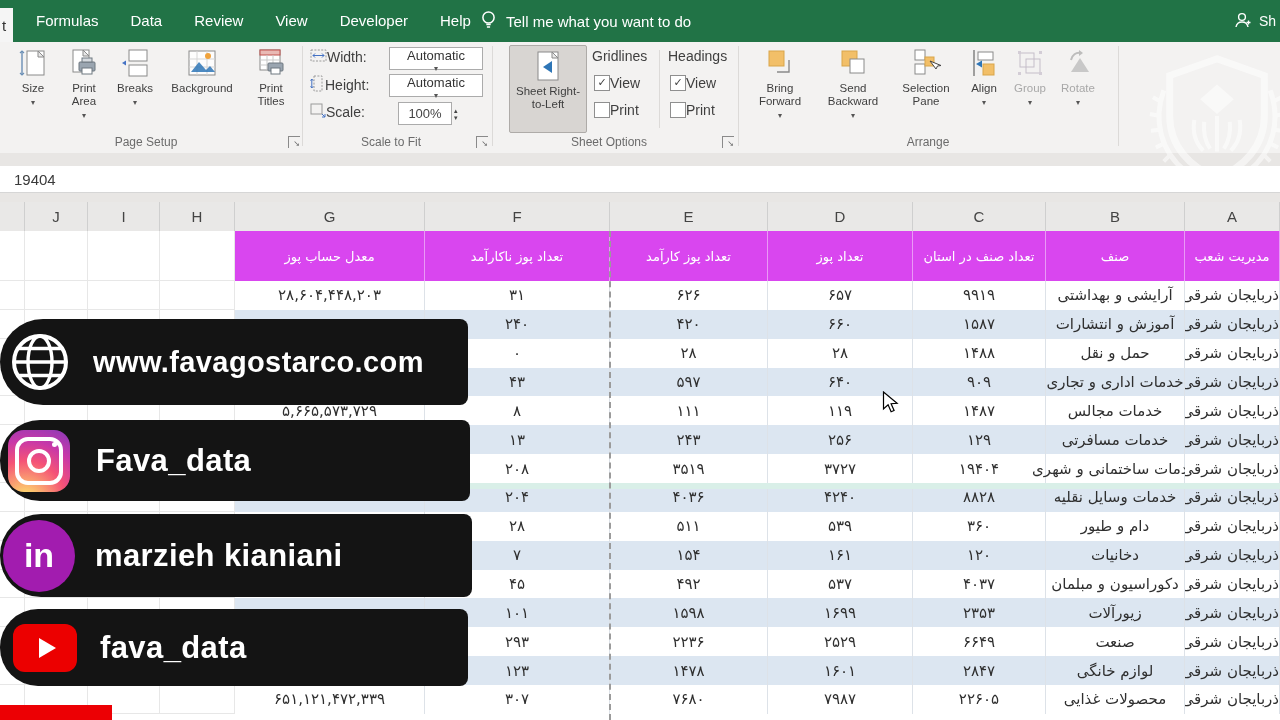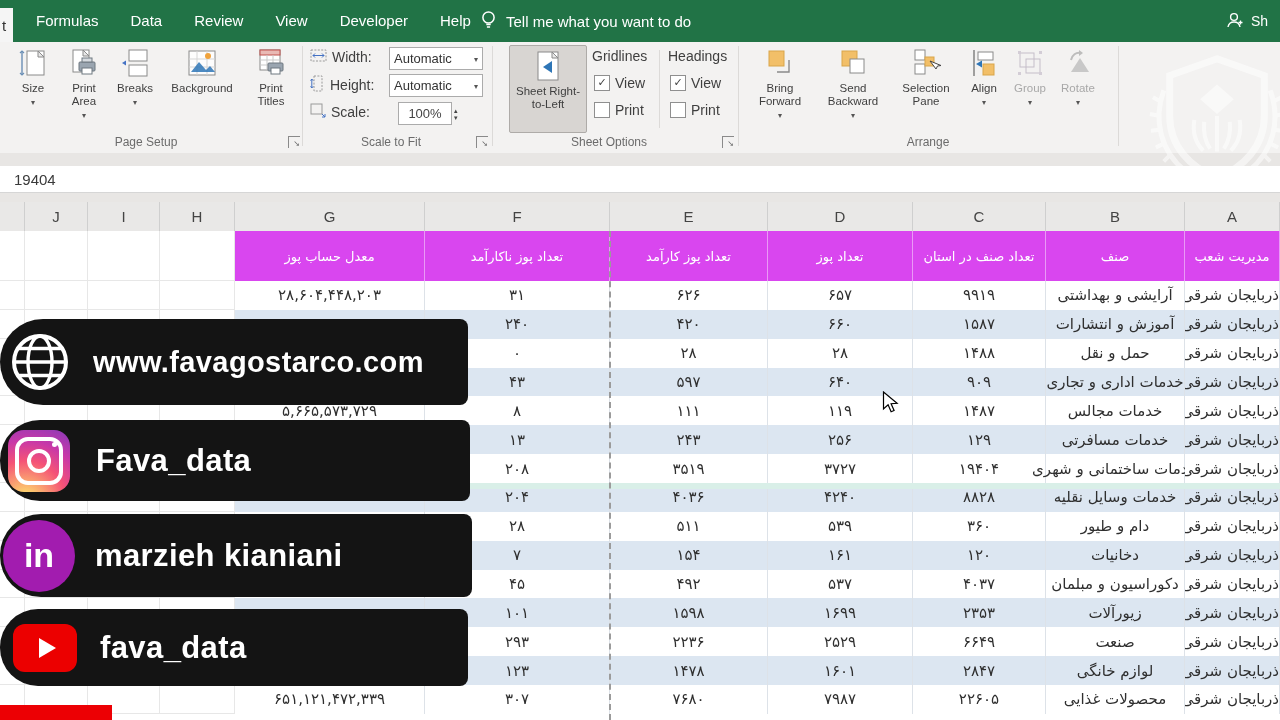--- a/index.html
+++ b/index.html
@@ -7,36 +7,36 @@
          font-family:"Liberation Sans",sans-serif;-webkit-font-smoothing:antialiased;}
   :root{--cols:25px 63px 72px 75px 190px 185px 158px 145px 133px 139px 95px;}
 
   
   .topbar{position:absolute;left:0;top:0;width:1280px;height:42px;background:#217346;color:#fff;}
   .tab-sliver{position:absolute;left:0;top:8px;width:13px;height:34px;background:#f5f5f5;color:#333;
               font-size:15px;display:flex;align-items:center;padding-left:2px;box-sizing:border-box;}
   .tabs{position:absolute;left:20px;top:0;height:42px;display:flex;align-items:center;}
   .tab{padding:0 16px;font-size:15px;line-height:42px;cursor:default;white-space:nowrap;}
   .tellme{position:absolute;left:480px;top:0;height:42px;display:flex;align-items:center;gap:9px;font-size:15px;}
-  .share{position:absolute;right:12px;top:0;height:42px;display:flex;align-items:center;gap:6px;font-size:14px;}
+  .share{position:absolute;right:4px;top:0;height:42px;display:flex;align-items:center;gap:6px;font-size:14px;}
 
   
   .ribbon{position:absolute;left:0;top:42px;width:1280px;height:111px;background:#f3f2f1;
           border-bottom:1px solid #d5d3d1;color:#444;}
   .rsep{position:absolute;top:4px;width:1px;height:100px;background:#dcdad8;}
   .grouplabel{position:absolute;bottom:3px;font-size:12px;color:#6b6b6b;text-align:center;}
   .launcher{position:absolute;bottom:4px;width:11px;height:11px;border-left:1px solid #8a8a8a;border-top:1px solid #8a8a8a;font-size:8px;color:#666;line-height:13px;text-align:right;}
   .bigbtn{position:absolute;top:4px;display:flex;flex-direction:column;align-items:center;font-size:11.5px;
           line-height:13px;text-align:center;color:#3f3f3f;}
   .bigbtn .iconbox{width:34px;height:34px;display:flex;align-items:center;justify-content:center;margin-bottom:2px;}
   .ddarrow{font-size:8px;color:#555;margin-top:1px;}
   .disabled{color:#a8a8a8;}
   .combo{width:84px;height:21px;background:#fff;border:1px solid #ababab;font-size:13px;color:#333;
-         display:flex;align-items:center;padding:0 4px;justify-content:space-between;}
-  .smallrow{position:absolute;display:flex;align-items:center;gap:5px;font-size:14px;color:#3f3f3f;justify-content:space-between;}
+         display:flex;align-items:center;padding:0 4px;justify-content:space-between;flex-direction:column;}
+  .smallrow{position:absolute;display:flex;align-items:center;font-size:14px;color:#3f3f3f;justify-content:space-between;}
   .scalebox{width:52px;height:21px;background:#fff;border:1px solid #ababab;font-size:13px;display:flex;align-items:center;justify-content:center;}
   .spinner{display:flex;flex-direction:column;font-size:7px;color:#444;line-height:7px;margin-left:2px;}
   .chk{width:14px;height:14px;background:#fff;border:1px solid #8f8f8f;font-size:11px;line-height:13px;text-align:center;color:#3f3f3f;}
   .rtlbtn{position:absolute;left:13px;top:3px;width:76px;height:86px;background:#d8d5d2;border:1px solid #aeaba8;
           border-radius:2px;display:flex;flex-direction:column;align-items:center;justify-content:flex-start;
           font-size:11.5px;line-height:13px;text-align:center;color:#3f3f3f;}
 
   
   .gapstrip1{position:absolute;left:0;top:153px;width:1280px;height:13px;background:#e8e6e4;}
   .formulabar{position:absolute;left:0;top:166px;width:1280px;height:27px;background:#fff;border-bottom:1px solid #d6d6d6;

